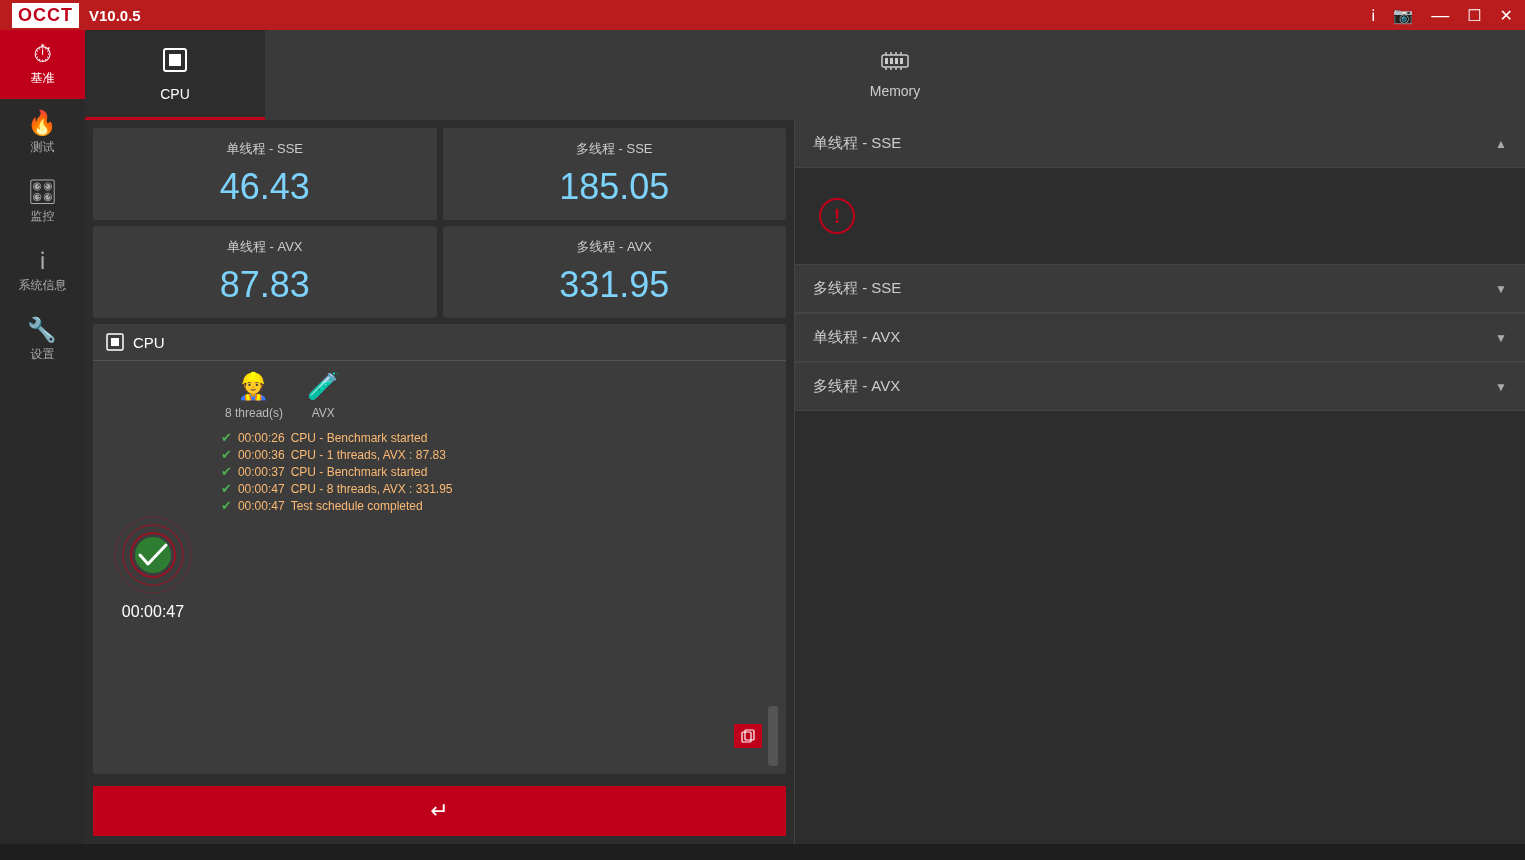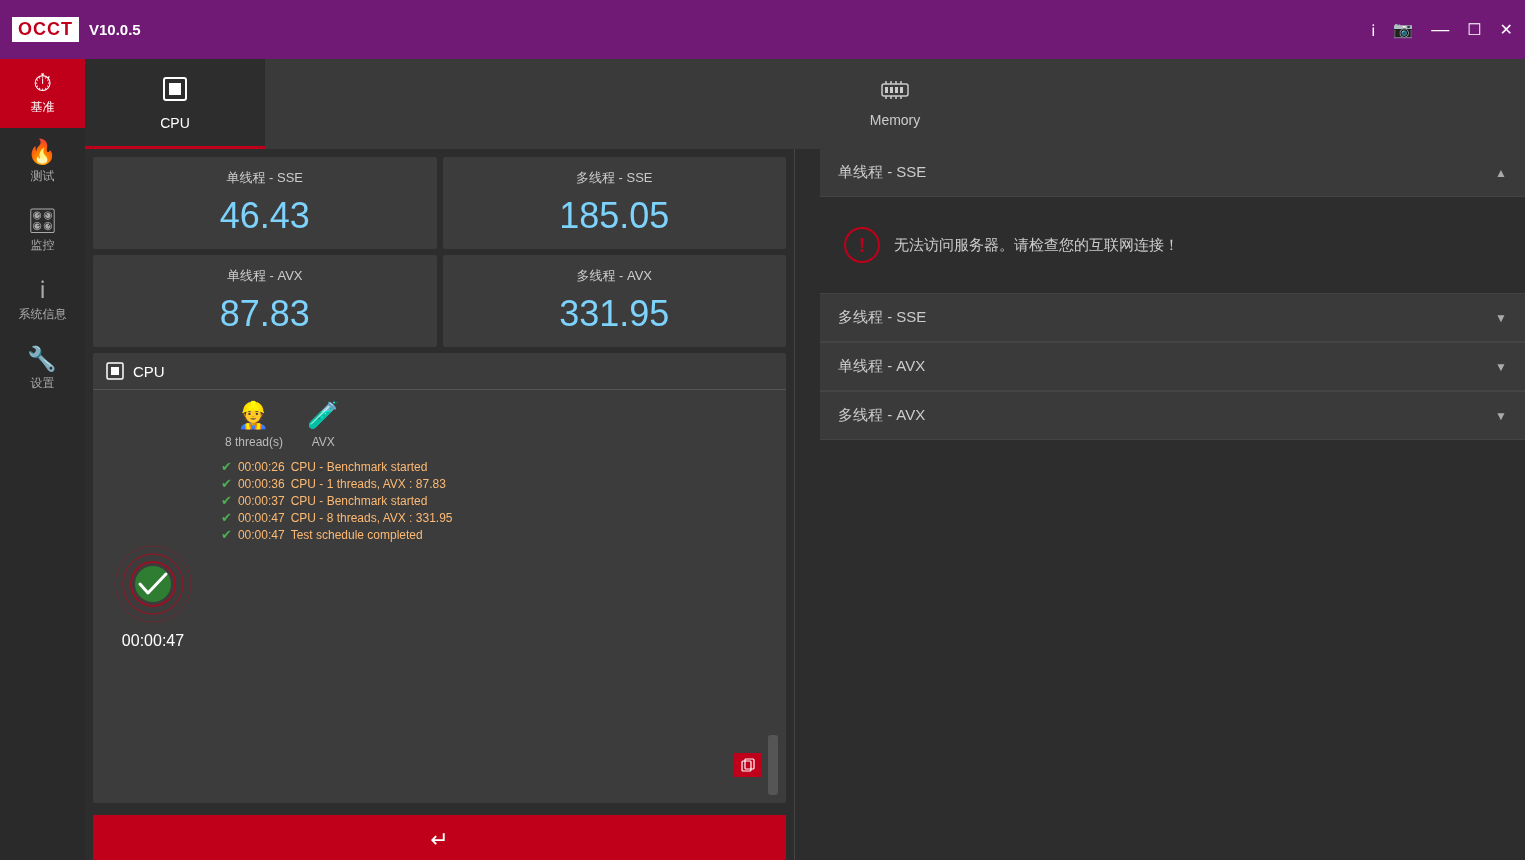--- a/index.html
+++ b/index.html
@@ -8,22 +8,22 @@
       background: #1e1e1e;
       color: #fff;
       width: 1525px;
       height: 860px;
       overflow: hidden;
       user-select: none;
     }
 
     
     .titlebar {
-      background: #701a75;
-      height: 59px;
+      background: #b91c1c;
+      height: 30px;
       display: flex;
       align-items: center;
       padding: 0 12px;
       justify-content: space-between;
     }
     .titlebar-left {
       display: flex;
       align-items: center;
       gap: 10px;
     }
@@ -127,21 +127,20 @@
     }
     .tab-icon {
       font-size: 22px;
     }
 
     
     .split-pane {
       display: flex;
       flex: 1;
       overflow: hidden;
-      gap: 25px;
     }
 
     
     .left-panel {
       width: 710px;
       display: flex;
       flex-direction: column;
       padding: 8px;
       gap: 6px;
       background: #2d2d2d;
@@ -560,21 +559,20 @@
       <div class="right-panel">
 
         <div class="result-section">
           <div class="result-header expanded">
             <span>单线程 - SSE</span>
             <span class="chevron">▲</span>
           </div>
 
           <div class="error-area">
             <div class="error-icon">!</div>
-            <span class="error-text">无法访问服务器。请检查您的互联网连接！</span>
           </div>
         </div>
 
         <div class="divider-h"></div>
 
         <div class="result-header" style="padding:14px 18px; background:#3a3a3a; display:flex; justify-content:space-between; align-items:center; font-size:15px; color:#ccc; cursor:pointer;">
           <span>多线程 - SSE</span>
           <span class="chevron">▼</span>
         </div>
 

